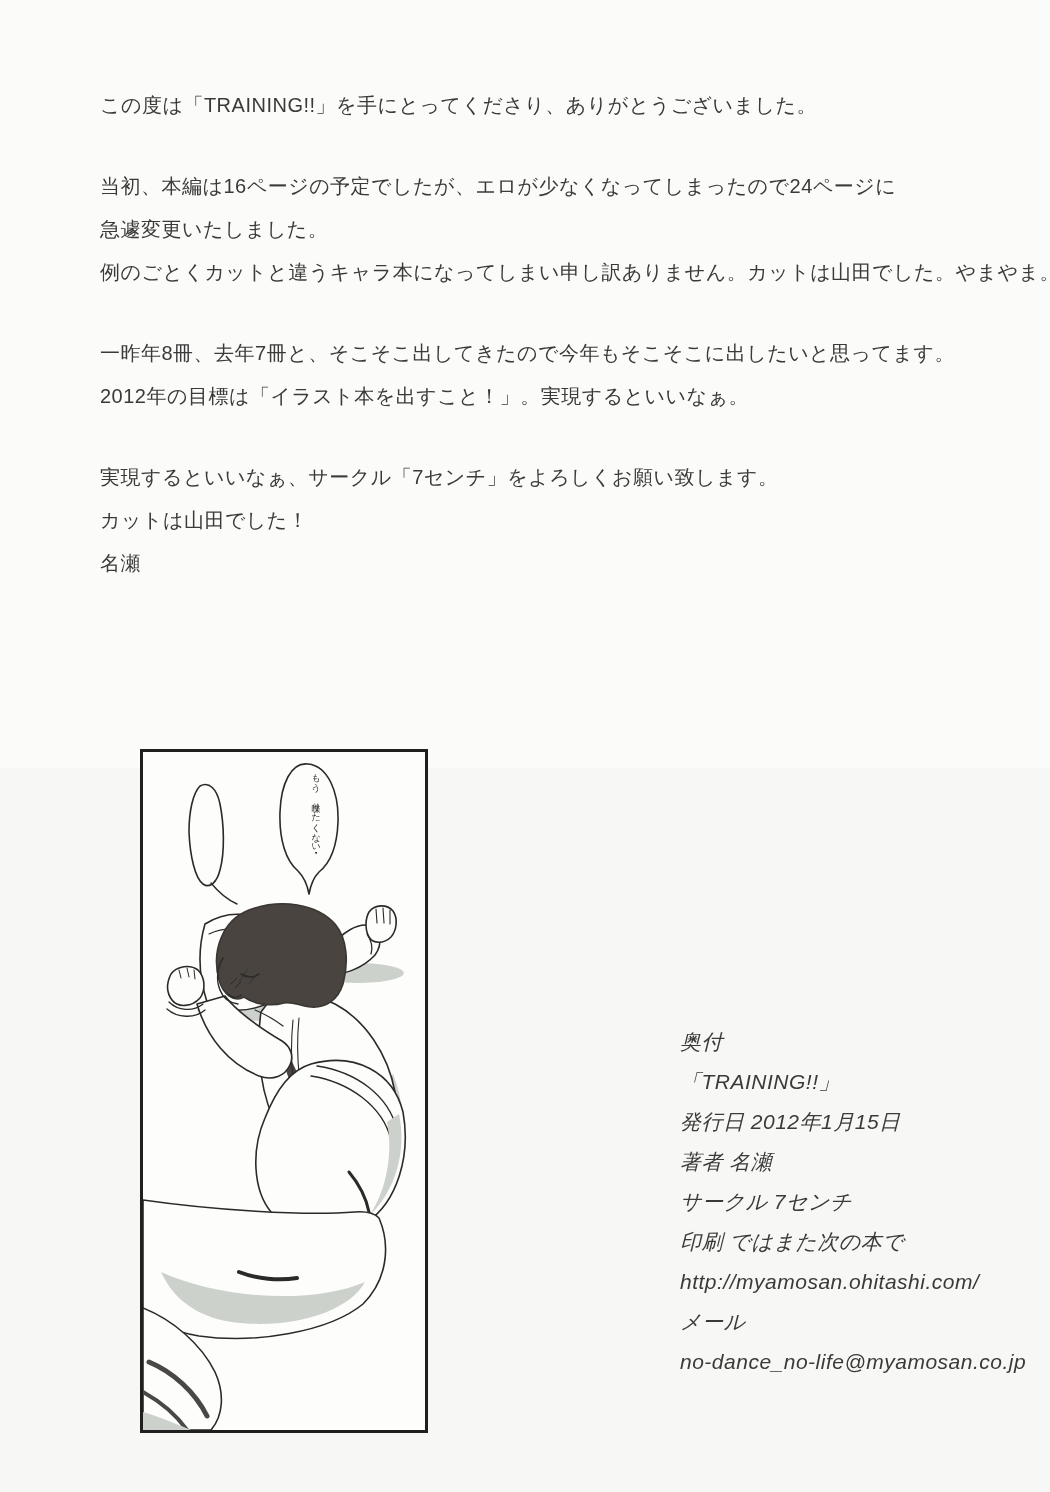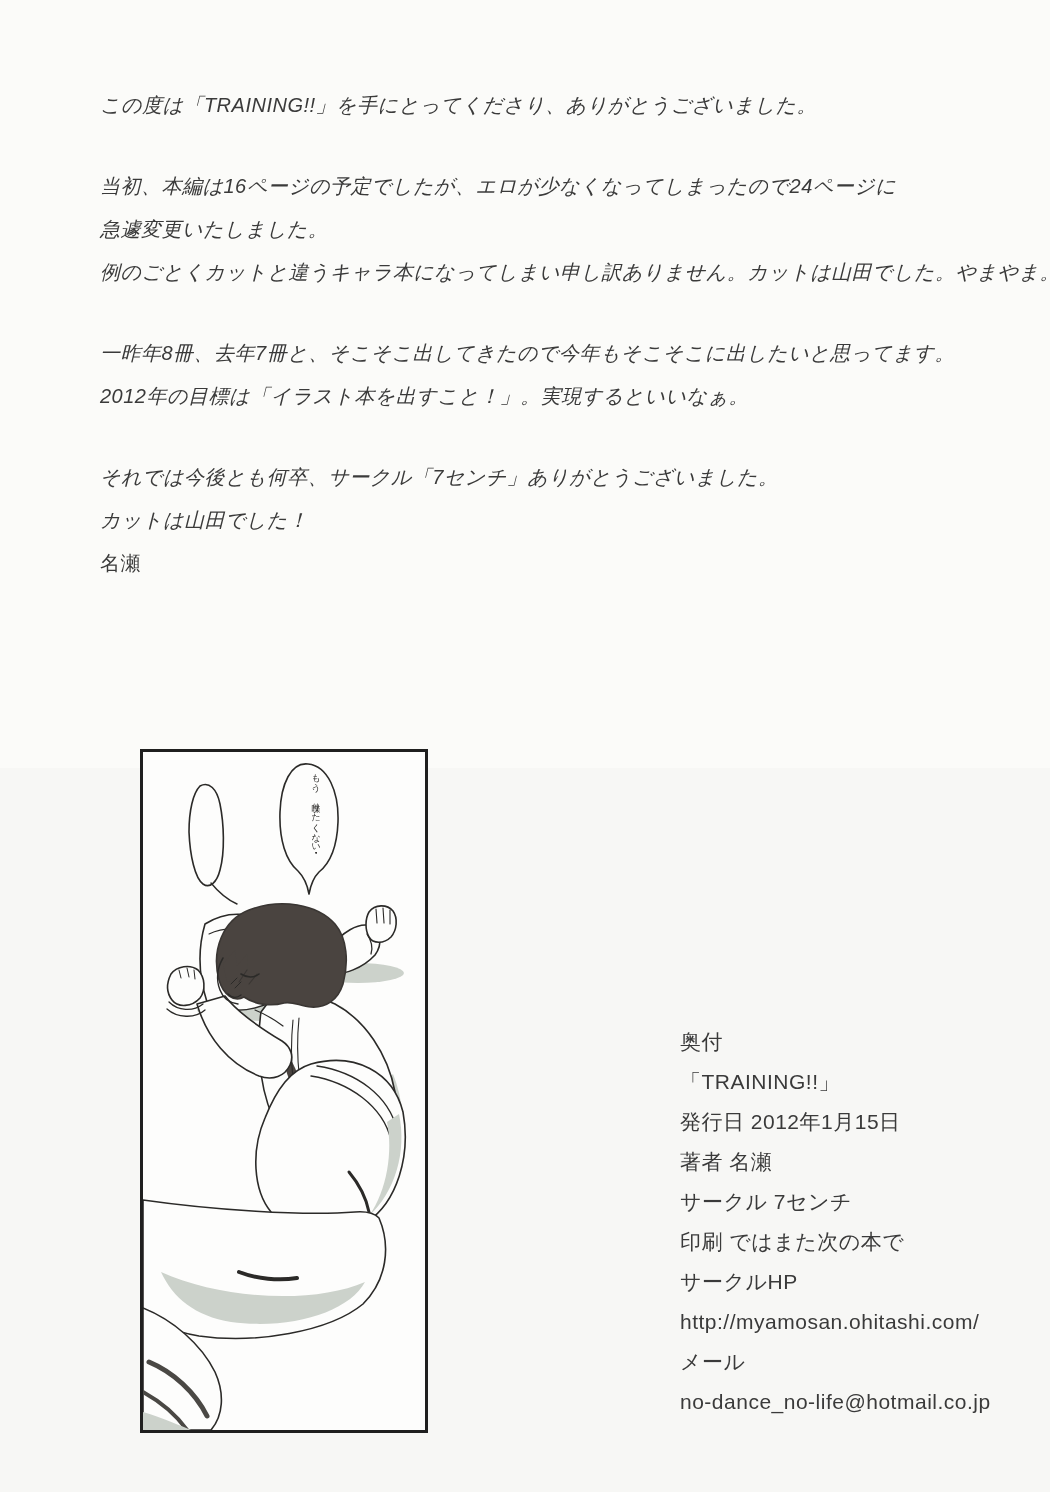--- a/index.html
+++ b/index.html
@@ -12,38 +12,38 @@
   .scan-band {
     position:absolute; left:0; top:768px; width:1050px; height:724px;
     background:rgba(60,60,55,0.018); pointer-events:none;
   }
   .afterword {
     position:absolute; left:100px; top:84px; width:940px;
     font-size:20px; line-height:43px; letter-spacing:0.5px;
   }
   .afterword p { margin:0 0 38px 0; }
   .afterword p.last { margin-bottom:0; }
-  .line { display:block; white-space:nowrap;font-style:italic; }
+  .line { display:block; white-space:nowrap; }
   .signature {
     width:868px; line-height:43px; white-space:nowrap;
   }
   .panel {
     position:absolute; left:140px; top:749px; width:282px; height:678px;
     border:3px solid #1f1f1f; background:#fdfdfc;
   }
   .panel svg { display:block; width:282px; height:678px; }
   .bubble-text {
     position:absolute; left:148px; top:15px; width:32px; height:116px;
     writing-mode:vertical-rl; text-orientation:upright;
     font-size:9px; line-height:14px; letter-spacing:0;
     color:#2e2d2b; white-space:nowrap;
   }
   .colophon {
     position:absolute; left:680px; top:1022px;
-    font-size:21px; line-height:40px; letter-spacing:0.5px;
+    font-size:21px; line-height:40px; letter-spacing:0.5px;font-style:italic;
   }
   .cline { display:block; white-space:nowrap; }
 </style>
 </head>
 <body>
 
 <div class="page">
   <div class="scan-band"></div>
 
   <div class="afterword">
@@ -53,21 +53,21 @@
     <p>
       <span class="line">当初、本編は16ページの予定でしたが、エロが少なくなってしまったので24ページに</span>
       <span class="line">急遽変更いたしました。</span>
       <span class="line">例のごとくカットと違うキャラ本になってしまい申し訳ありません。カットは山田でした。やまやま。</span>
     </p>
     <p>
       <span class="line">一昨年8冊、去年7冊と、そこそこ出してきたので今年もそこそこに出したいと思ってます。</span>
       <span class="line">2012年の目標は「イラスト本を出すこと！」。実現するといいなぁ。</span>
     </p>
     <p class="last">
-      <span class="line">それでは今後とも何卒、サークル「7センチ」ありがとうございました。</span>
+      <span class="line">実現するといいなぁ、サークル「7センチ」をよろしくお願い致します。</span>
       <span class="line">カットは山田でした！</span>
     </p>
     <div class="signature">名瀬</div>
   </div>
 
   <div class="panel">
     <svg viewBox="0 0 282 678">
       <g stroke="#2b2a28" stroke-width="1.6" fill="none" stroke-linecap="round" stroke-linejoin="round">
 
         <ellipse cx="128" cy="258" rx="74" ry="11" fill="#ccd2cb" stroke="none"></ellipse>
@@ -122,18 +122,17 @@
     <div class="bubble-text">もう、喋りたくない・・・</div>
   </div>
 
   <div class="colophon">
     <span class="cline">奥付</span>
     <span class="cline">「TRAINING!!」</span>
     <span class="cline">発行日 2012年1月15日</span>
     <span class="cline">著者 名瀬</span>
     <span class="cline">サークル 7センチ</span>
     <span class="cline">印刷 ではまた次の本で</span>
-    <span class="cline">サークルHP</span>
     <span class="cline">http://myamosan.ohitashi.com/</span>
     <span class="cline">メール</span>
-    <span class="cline">no-dance_no-life@hotmail.co.jp</span>
+    <span class="cline">no-dance_no-life@myamosan.co.jp</span>
   </div>
 </div>
 
 </body></html>

